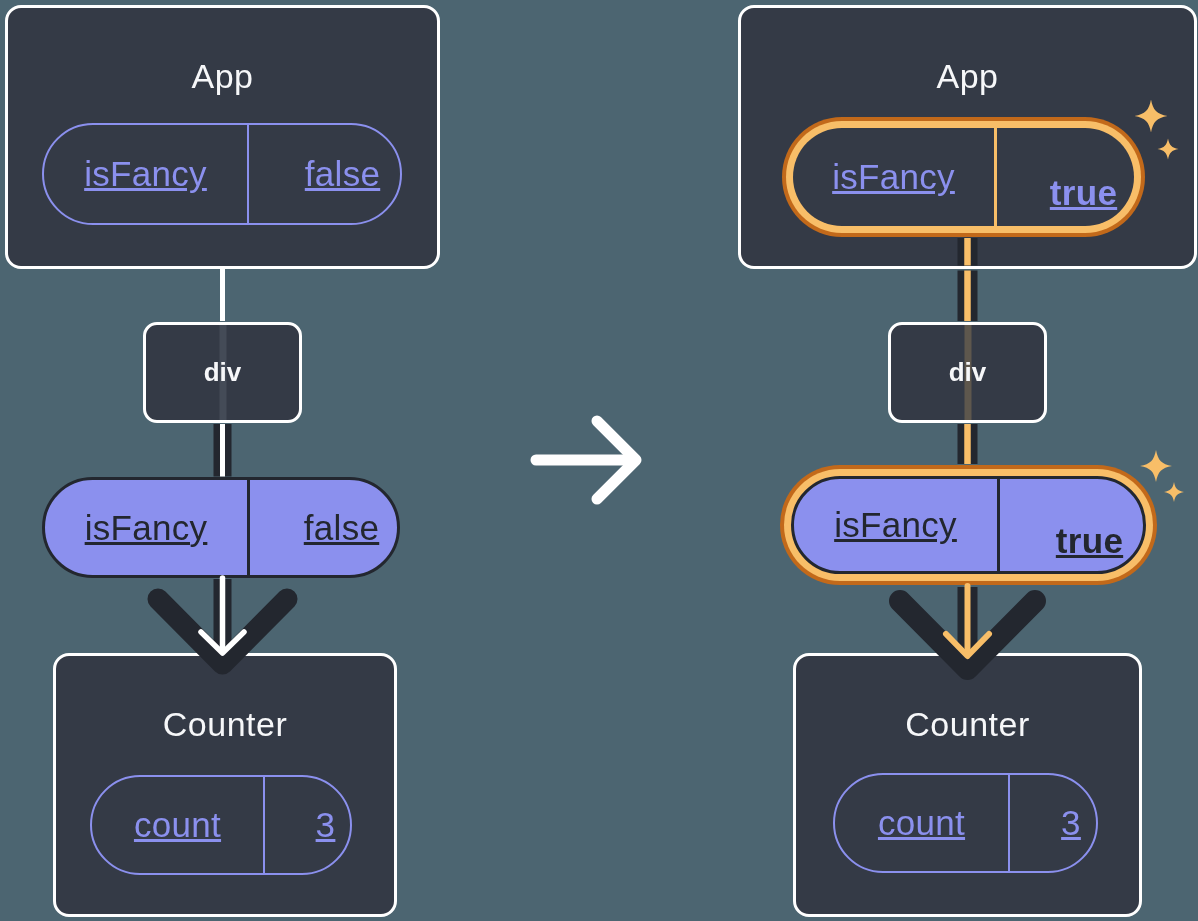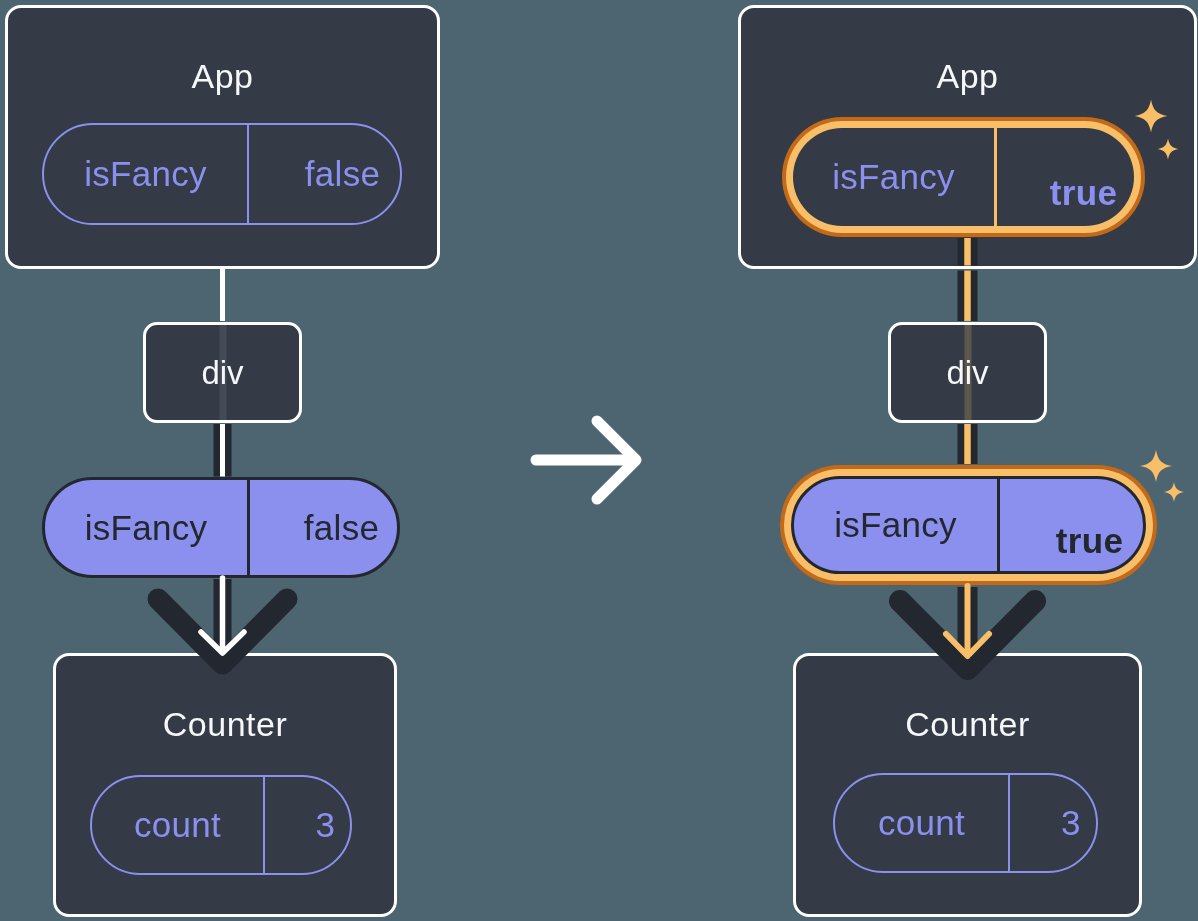--- a/index.html
+++ b/index.html
@@ -17,28 +17,28 @@
     border:3px solid var(--box-border);border-radius:16px;box-sizing:border-box;
   }
   .box-title{
     position:absolute;left:0;width:100%;text-align:center;
     color:var(--text-light);font-size:34px;font-weight:500;letter-spacing:.5px;
   }
   .pill{
     position:absolute;display:flex;align-items:stretch;
     border-radius:999px;box-sizing:border-box;overflow:hidden;
   }
-  .cell{display:flex;align-items:center;justify-content:center;font-size:35px;letter-spacing:.3px;}
+  .cell{display:flex;align-items:center;justify-content:center;font-size:35px;letter-spacing:.3px;text-decoration:underline;}
   .cell.grow{flex:1;padding-left:36px;}
   .outline-pill{border:2px solid var(--purple);color:var(--purple);background:transparent;}
   .outline-pill .pill-divider{width:2px;background:var(--purple);}
   .filled-pill{background:var(--purple);border:3px solid var(--dark);color:var(--dark);}
   .filled-pill .pill-divider{width:3px;background:var(--dark);}
   .div-box{display:flex;align-items:center;justify-content:center;border-radius:14px;}
-  .div-label{color:var(--text-light);font-size:33px;font-weight:400;position:relative;z-index:2;}
+  .div-label{color:var(--text-light);font-size:26px;font-weight:700;position:relative;z-index:2;}
   .div-stripe{position:absolute;left:50%;transform:translateX(-50%);top:0;bottom:0;width:7px;z-index:1;}
   .stripe-white{background:rgba(216,222,246,0.10);}
   .stripe-orange{background:rgba(248,190,104,0.22);}
   .fancy{position:absolute;display:flex;background:var(--orange-dark);border-radius:999px;padding:4px;box-sizing:border-box;}
   .fancy-mid{flex:1;display:flex;background:var(--orange-light);border-radius:999px;padding:7px;box-sizing:border-box;}
   .fancy-inner{flex:1;display:flex;border-radius:999px;box-sizing:border-box;overflow:hidden;}
   .fancy-inner.on-dark{background:var(--box-fill);color:var(--purple);}
   .fancy-inner.on-dark .pill-divider{width:3px;background:var(--orange-light);}
   .fancy-inner.on-purple{background:var(--purple);border:3px solid var(--dark);color:var(--dark);}
   .fancy-inner.on-purple .pill-divider{width:3px;background:var(--dark);}

